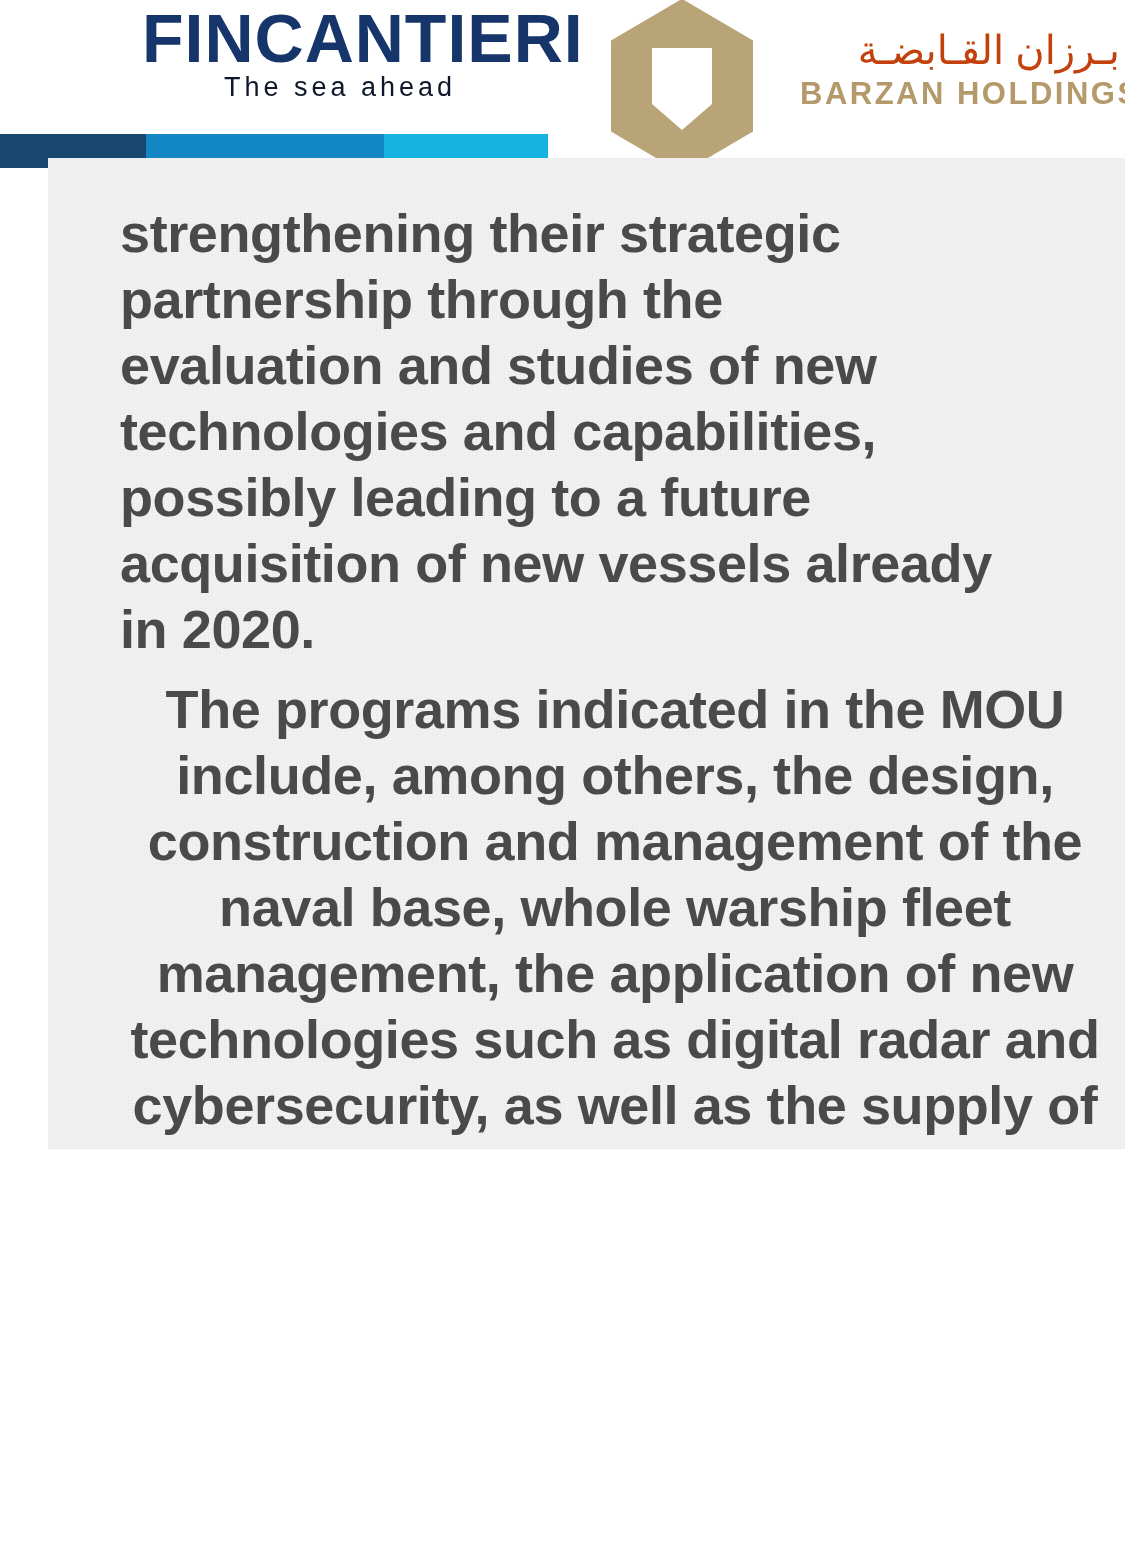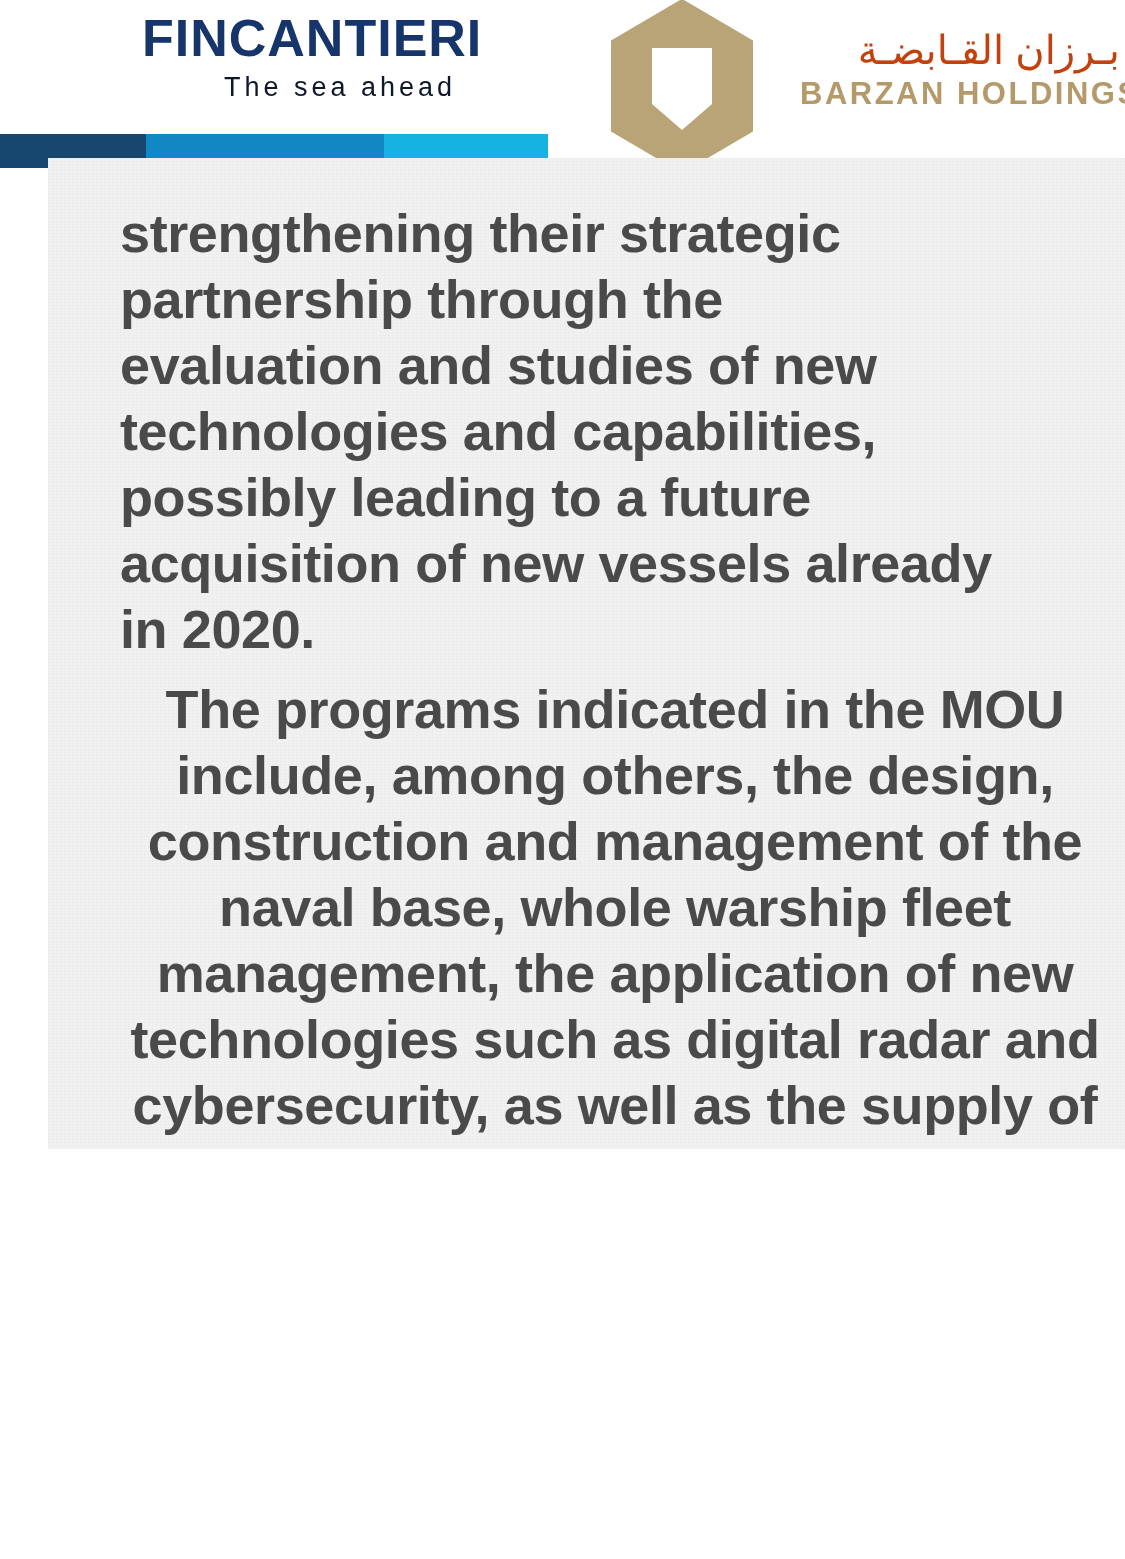--- a/index.html
+++ b/index.html
@@ -26,21 +26,21 @@
 
   .fincantieri-logo {
     position: absolute;
     left: 142px;
     top: 8px;
     width: 400px;
   }
   .fincantieri-word {
     font-family: "Liberation Sans", sans-serif;
     font-weight: bold;
-    font-size: 52px;
+    font-size: 68px;
     letter-spacing: 1px;
     color: #15356b;
     line-height: 60px;
     white-space: nowrap;
   }
   .fincantieri-tag {
     margin-top: 4px;
     text-align: center;
     font-family: "Liberation Sans", sans-serif;
     font-size: 27px;

